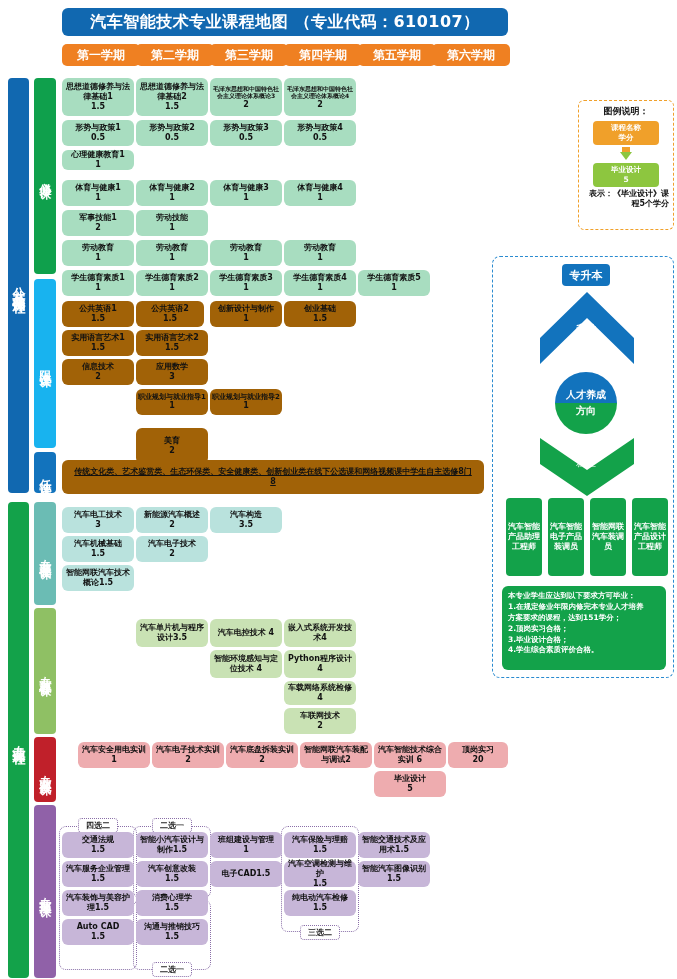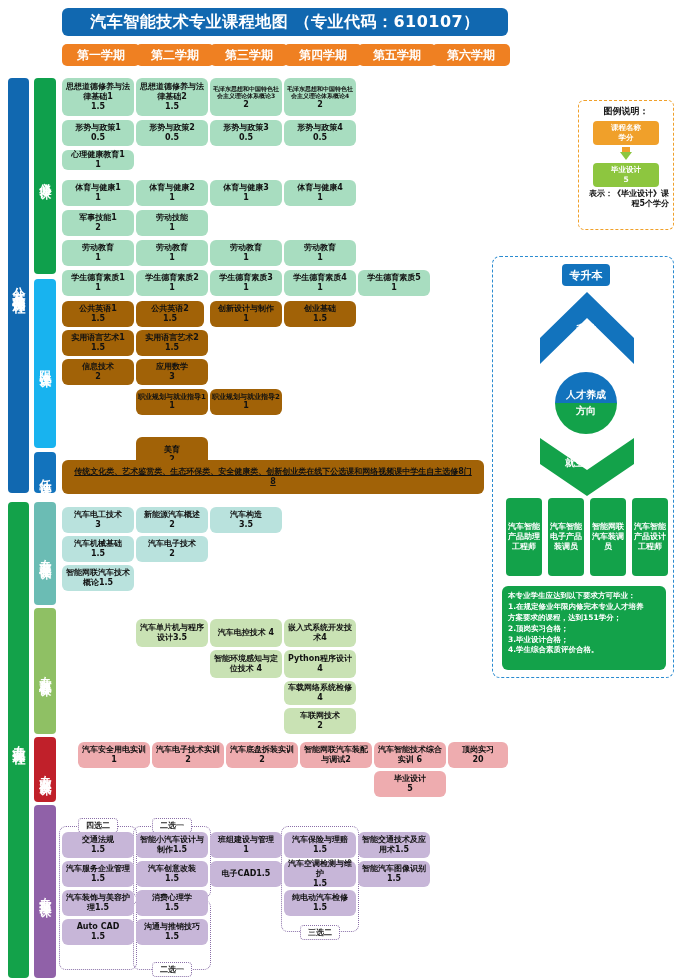--- a/index.html
+++ b/index.html
@@ -315,21 +315,21 @@
 <div class="abs box c-blue" style="left:136px;top:389px;width:72px;height:26px;font-size:7px">
   <span class="nm">职业规划与就业指导1</span>
   <span class="cr" style="font-size:8px">1</span>
   </div>
 <div class="abs arrow b" style="left:209px;top:396px">➤</div>
 <div class="abs box c-blue" style="left:210px;top:389px;width:72px;height:26px;font-size:7px">
   <span class="nm">职业规划与就业指导2</span>
   <span class="cr" style="font-size:8px">1</span>
   </div>
 
-<div class="abs box c-blue" style="left:136px;top:437px;width:72px;height:36px">
+<div class="abs box c-blue" style="left:136px;top:428px;width:72px;height:36px">
   <span class="nm">美育</span>
   <span class="cr">2</span>
   </div>
 
 <div class="abs box c-wide" style="left:62px;top:460px;width:422px;height:34px;font-size:8px;padding:2px 8px">
   <span class="nm">传统文化类、艺术鉴赏类、生态环保类、安全健康类、创新创业类在线下公选课和网络视频课中学生自主选修8门</span>
   <span class="cr">8</span>
   </div>
 
 <div class="abs box c-teal" style="left:62px;top:507px;width:72px;height:26px">
@@ -516,21 +516,21 @@
 <div class="abs" style="left:565px;top:322px;width:42px;text-align:center;color:#fff;font-size:10px;font-weight:bold">升学</div>
 
 <div class="abs" id="cp-circle">
   <div class="half top">人才养成</div>
   <div class="half bot">方向</div>
 </div>
 
 <svg class="abs chev" style="left:540px;top:438px" width="94" height="58">
   <polygon points="0,0 0,26 47,58 94,26 94,0 47,32" fill="#13a24a"></polygon>
 </svg>
-<div class="abs" style="left:565px;top:456px;width:42px;color:#fff;font-size:10px;font-weight:bold">就业</div>
+<div class="abs" style="left:565px;top:456px;width:42px;text-align:center;color:#fff;font-size:10px;font-weight:normal">就业</div>
 
 <div class="abs job-box" style="left:506px">汽车智能产品助理工程师</div>
 <div class="abs job-box" style="left:548px">汽车智能电子产品装调员</div>
 <div class="abs job-box" style="left:590px">智能网联汽车装调员</div>
 <div class="abs job-box" style="left:632px">汽车智能产品设计工程师</div>
 
 <div class="abs" id="grad-req">本专业学生应达到以下要求方可毕业：
     1.在规定修业年限内修完本专业人才培养
 方案要求的课程，达到151学分；
     2.顶岗实习合格；

